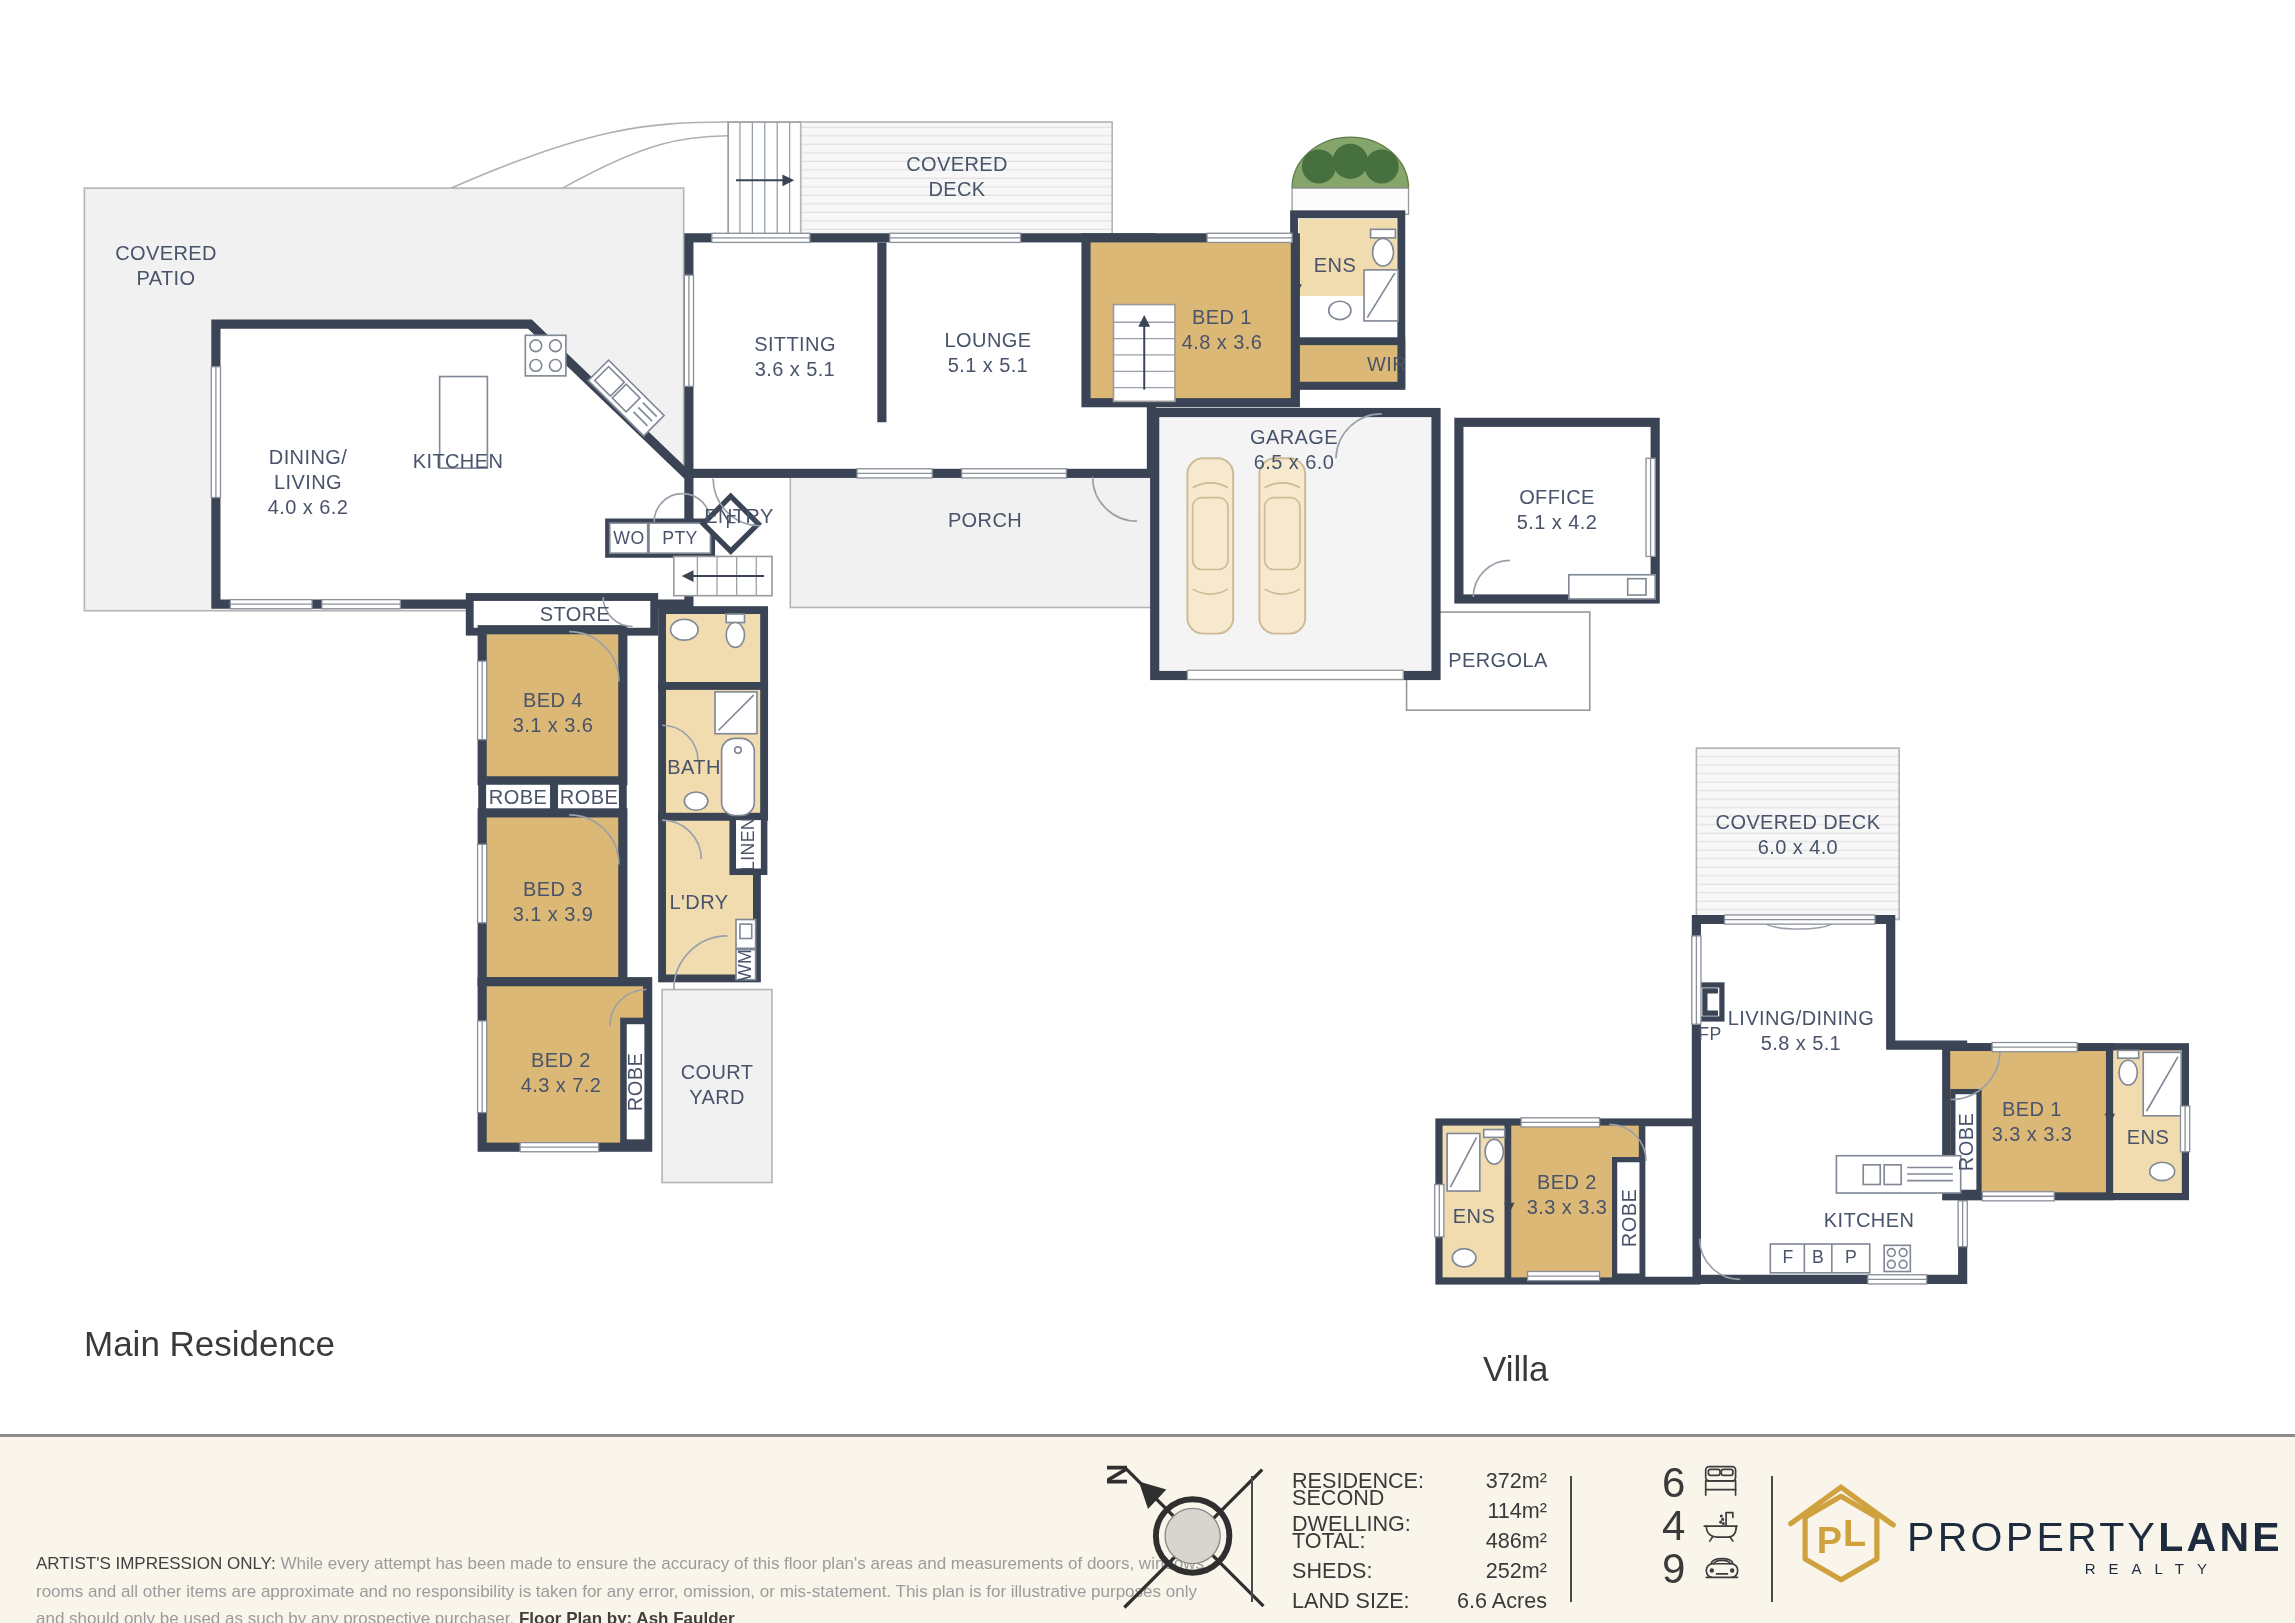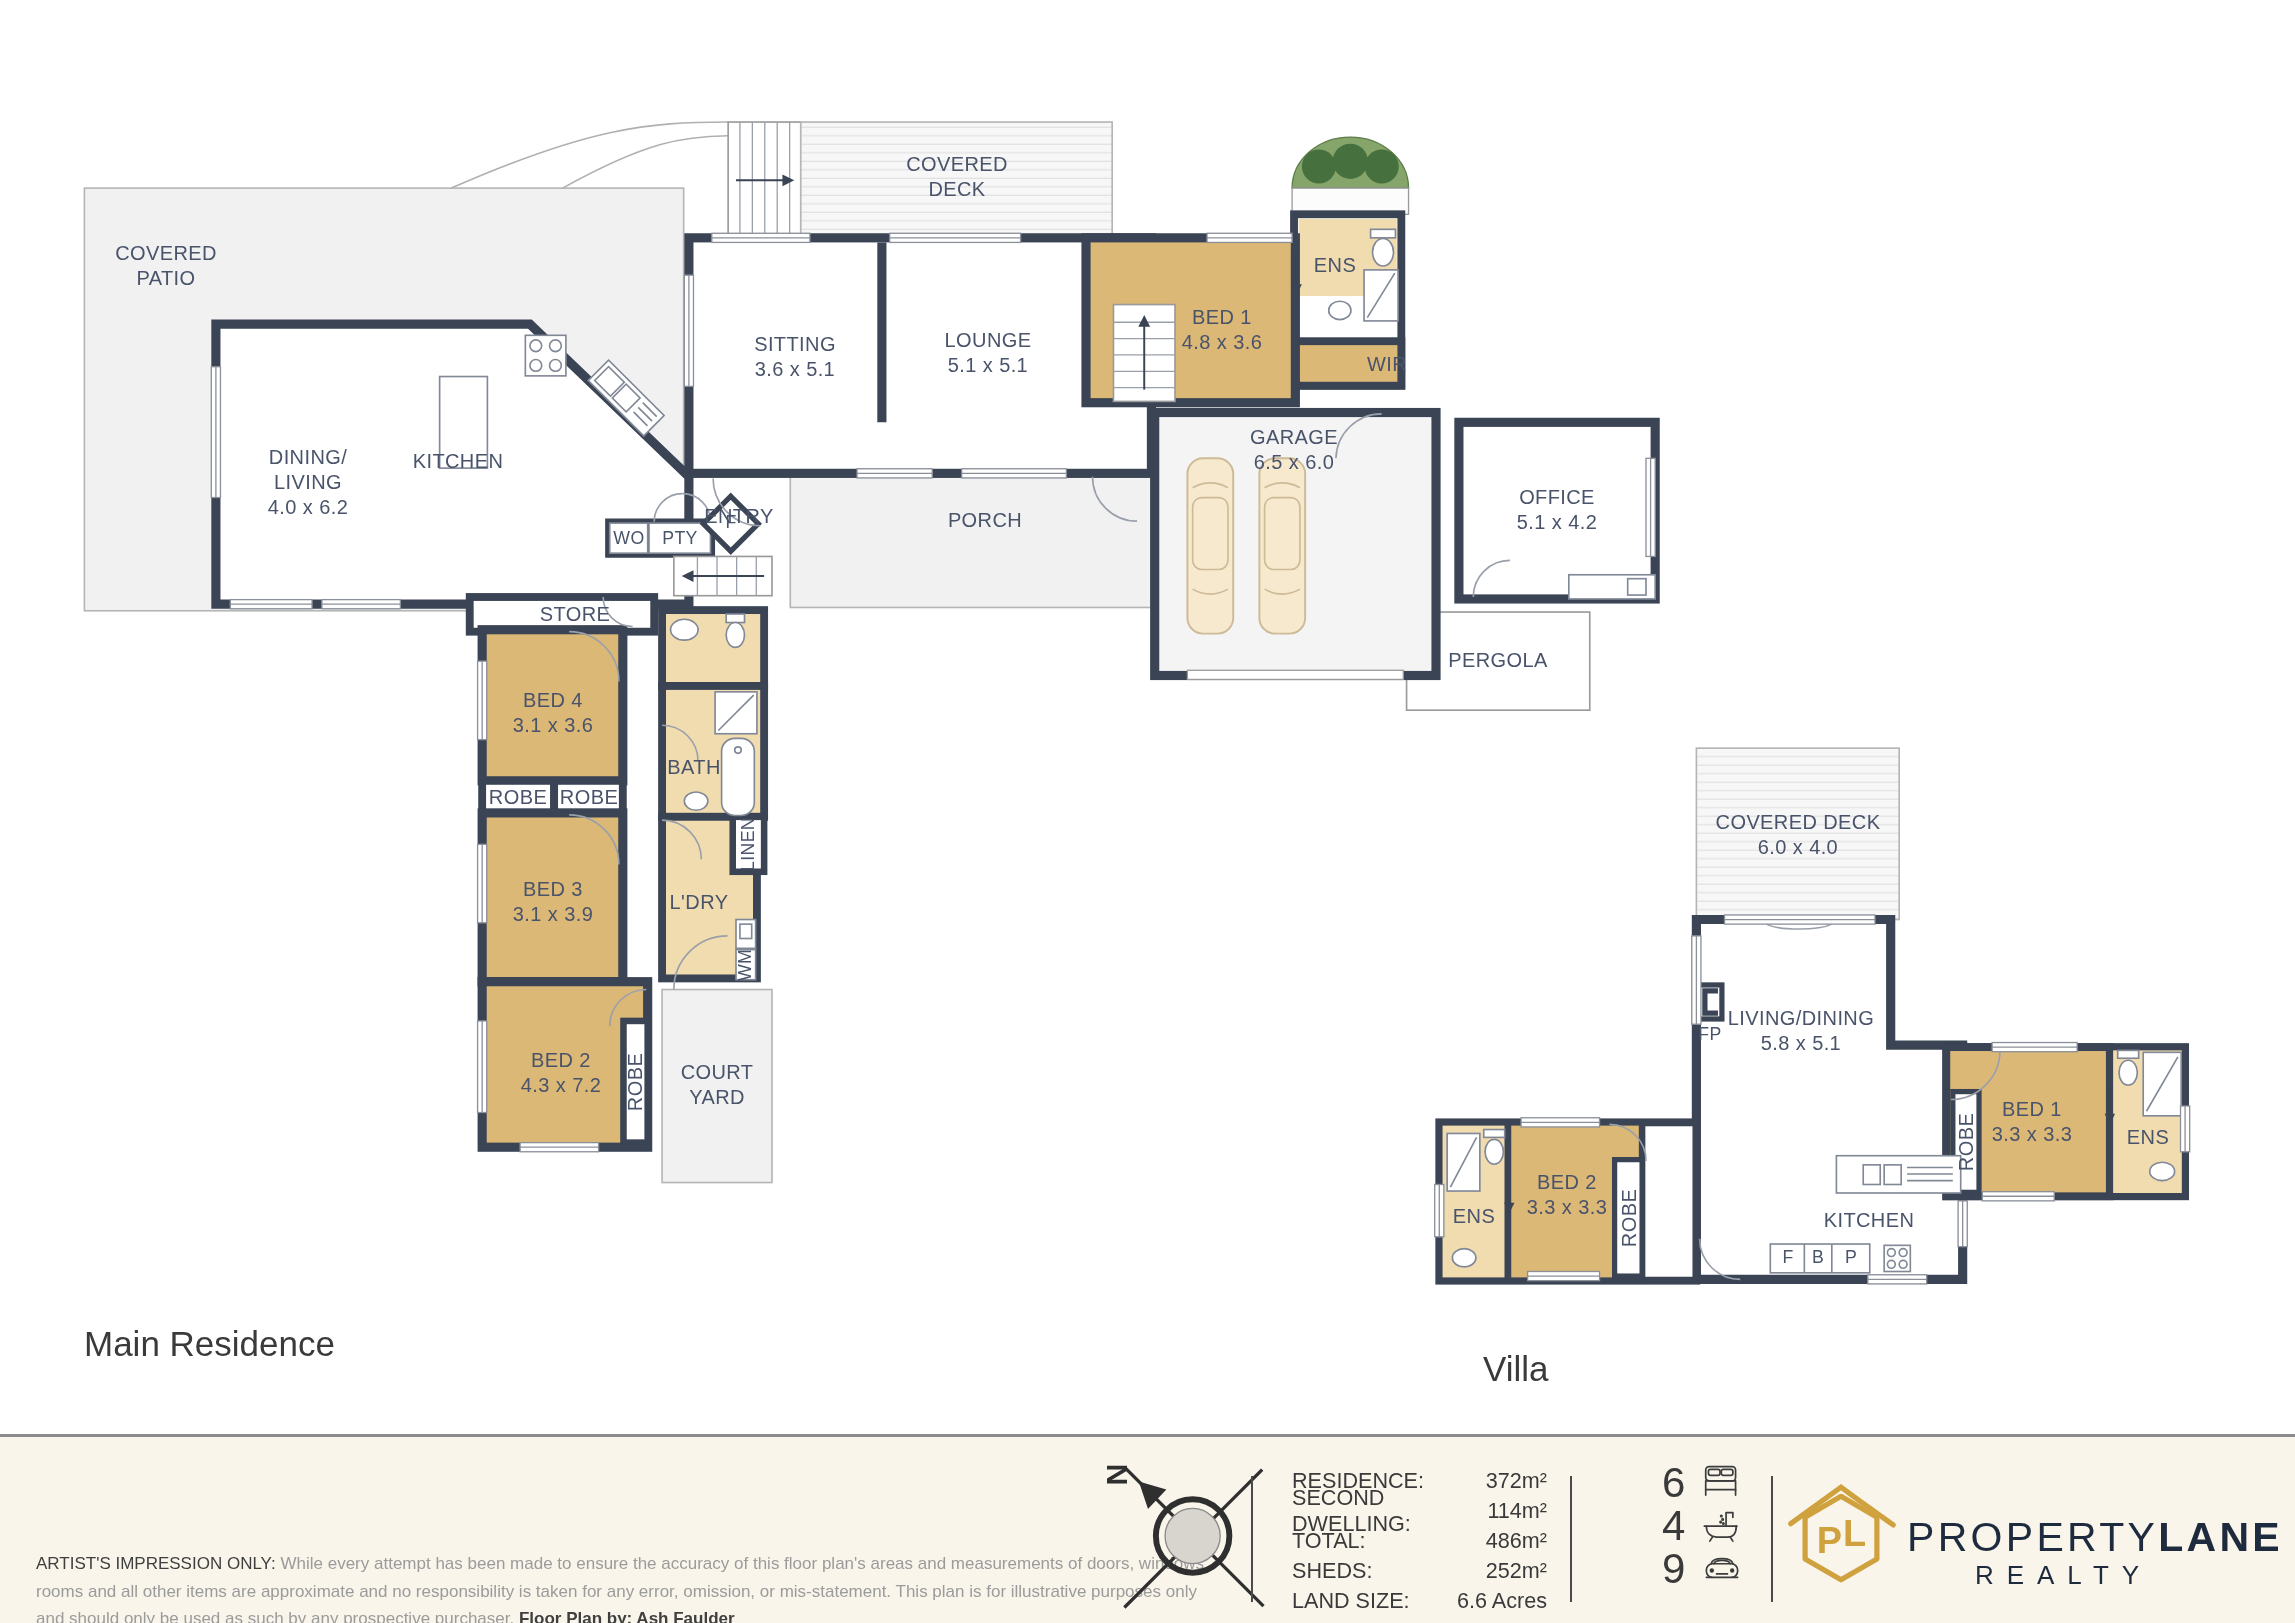--- a/index.html
+++ b/index.html
@@ -44,22 +44,22 @@
   #disclaimer .dark{color:#3f3f3f;margin-top:44px;}
   #disclaimer .credit{color:#3f3f3f;font-weight:700;}
   .vdiv{position:absolute;width:2px;background:#4a4a4a;top:39px;height:126px;}
   #stats{position:absolute;left:1292px;top:29px;width:255px;font-size:21.6px;color:#3a3a3a;}
   .srow{display:flex;justify-content:space-between;height:30px;align-items:center;}
   #counts{position:absolute;left:1662px;top:23.6px;font-size:42px;color:#3a3a3a;line-height:43px;}
   .cnum{height:43px;}
   .cicon{position:absolute;left:41px;width:38px;height:35px;}
   #brandword{position:absolute;left:1907px;top:77px;font-size:41px;letter-spacing:3.3px;color:#1e2b3e;white-space:nowrap;}
   #brandword .bold{font-weight:700;margin-top:33px;}
-  #brandtag{position:absolute;left:1907px;top:123px;width:313px;text-align:center;
-            font-size:26px;letter-spacing:13px;color:#1e2b3e;}
+  #brandtag{position:absolute;left:1907px;top:123px;width:313px;text-align:right;
+            font-size:15px;letter-spacing:13px;color:#1e2b3e;}
 </style>
 </head>
 <body>
 
 <div id="page">
 
   <svg width="2295" height="1440" viewBox="0 0 3508 2200" style="position:absolute;left:0;top:0;z-index:1;">
     <defs>
       <pattern id="deckp" width="100" height="13" patternUnits="userSpaceOnUse">
         <rect width="100" height="13" fill="#f7f7f7"></rect>

